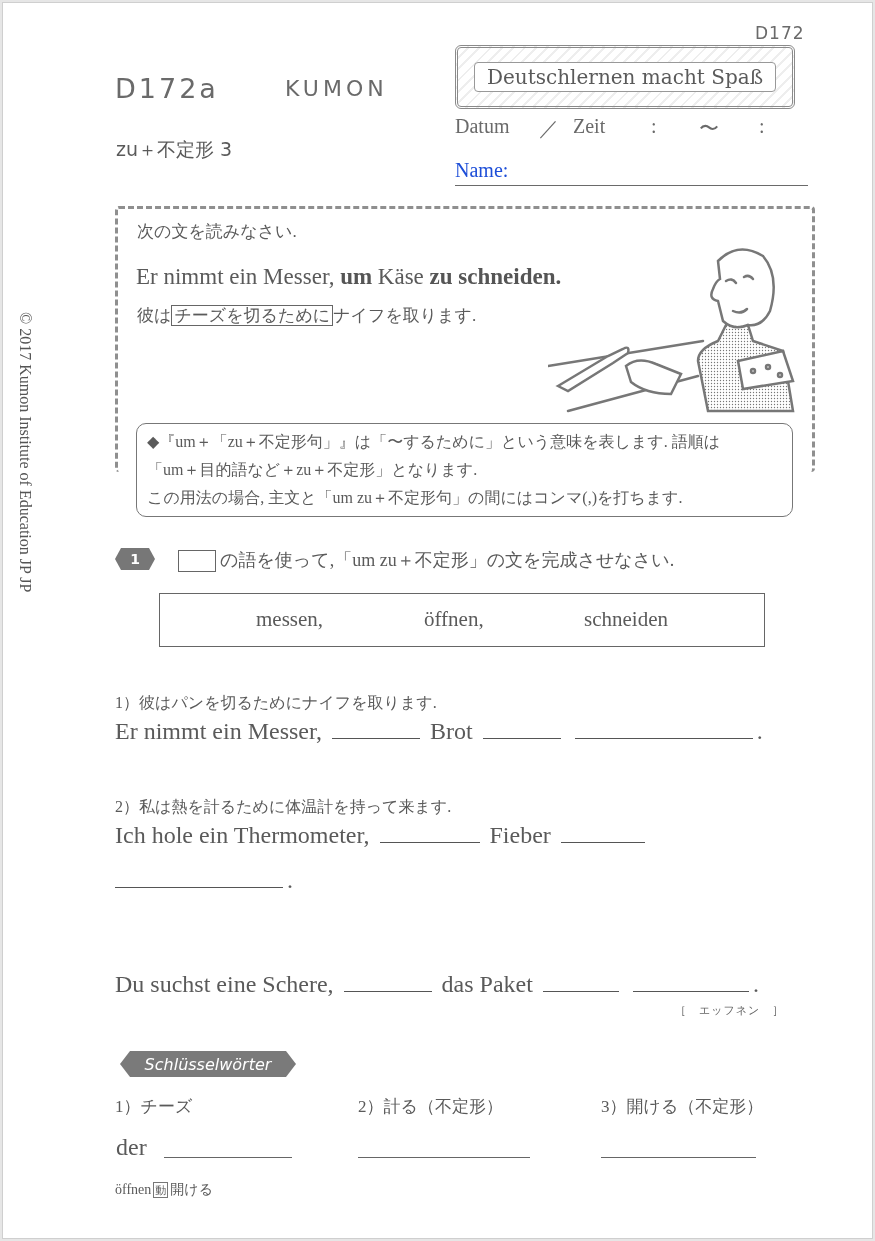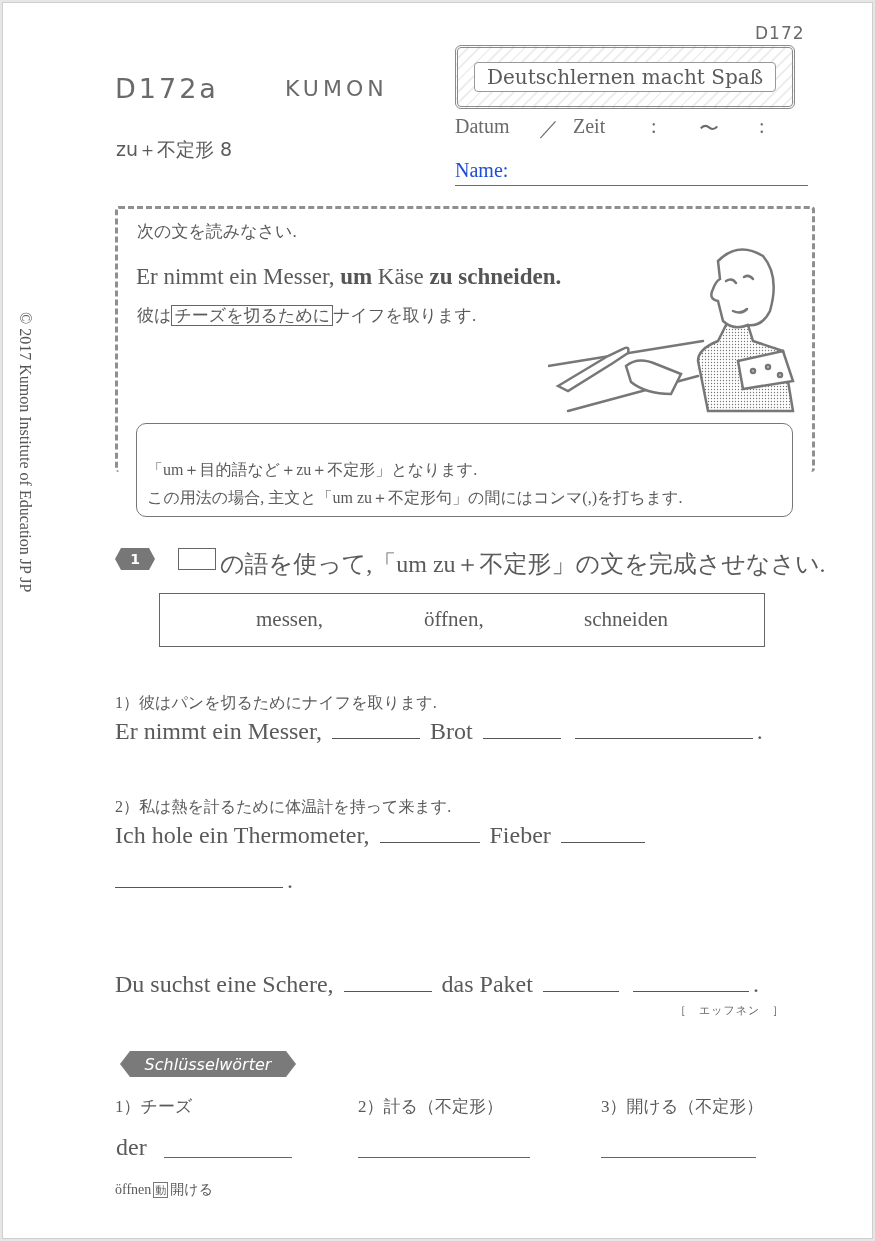--- a/index.html
+++ b/index.html
@@ -19,21 +19,21 @@
   .example-box { left:112px; top:203px; width:694px; height:263px; border:3px dashed #8f8f8f; border-radius:4px; border-bottom:none; }
   .ex-instr { left:134px; top:217px; font-size:17px; }
   .ex-sentence { left:133px; top:261px; font-size:23px; color:#5a5a5a; }
   .ex-sentence b { font-weight:bold; color:#555; }
   .ex-trans { left:134px; top:301px; font-size:17px; }
   .boxed { border:1px solid #666; padding:0 2px; }
   .illus { left:545px; top:238px; width:250px; height:180px; }
   .note-box { left:133px; top:420px; width:655px; height:92px; border:1.5px solid #777; border-radius:10px; background:#fff; }
   .note-line { position:absolute; left:10px; font-size:16px; color:#5a5a5a; white-space:nowrap; }
   .sec-badge { left:112px; top:545px; width:40px; height:22px; }
-  .sec-instr { left:175px; top:545px; font-size:24px; display:flex; align-items:flex-start; }
+  .sec-instr { left:175px; top:545px; font-size:18px; display:flex; align-items:flex-end; }
   .blankbox { display:inline-block; width:36px; height:20px; border:1.5px solid #666; margin-right:4px; }
   .wordbox { left:156px; top:590px; width:604px; height:52px; border:1.5px solid #666; }
   .word { position:absolute; top:13px; font-size:21px; color:#5a5a5a;margin-left:12px; }
   .q-jp { left:112px; font-size:16px; color:#5a5a5a;margin-top:22px; }
   .q-de { left:112px; font-size:24px; color:#5a5a5a; white-space:nowrap; }
   .blank { display:inline-block; border-bottom:1.5px solid #555; height:1px; vertical-align:baseline; margin:0 4px; }
   .hint { left:672px; top:1000px; font-size:11px; color:#666; letter-spacing:1px; }
   .kw-badge { left:117px; top:1048px; width:176px; height:26px; }
   .kw-instr { left:305px; top:1048px; font-size:18px; }
   .kw-item { top:1092px; font-size:17px; }
@@ -42,21 +42,21 @@
   .gloss { left:112px; top:1178px; font-size:14px; }
   .gloss .dou { display:inline-block; border:1px solid #777; font-size:11px; padding:0 1px; margin:0 2px; line-height:14px; }
 </style>
 </head>
 <body>
 
 <div class="page">
 
   <div class="abs code-big">D172a</div>
   <div class="abs brand">KUMON</div>
-  <div class="abs subtitle">zu＋不定形 8</div>
+  <div class="abs subtitle">zu＋不定形 3</div>
   <div class="abs code-small">D172</div>
   <div class="abs banner">
     <span class="banner-inner">Deutschlernen macht Spaß</span>
   </div>
   <div class="abs datum">
     <span style="left:0">Datum</span>
     <span style="left:84px">／</span>
     <span style="left:118px">Zeit</span>
     <span style="left:196px">:</span>
     <span style="left:244px">〜</span>
@@ -91,20 +91,21 @@
       <path d="M10 145 L60 115 L75 108 Q82 104 80 112 L65 122 L20 150 Z" fill="#fff"></path>
       <path d="M78 125 q12 -10 30 -2 l25 10 l-10 20 q-25 0 -40 -12 z" fill="#fff"></path>
       <path d="M190 120 L235 110 L245 140 L195 148 Z" fill="#fff"></path>
       <circle cx="205" cy="130" r="2"></circle>
         <circle cx="220" cy="126" r="2"></circle>
         <circle cx="232" cy="134" r="2"></circle>
     </g>
   </svg>
 
   <div class="abs note-box">
+    <div class="note-line" style="top:8px">◆『um＋「zu＋不定形句」』は「〜するために」という意味を表します. 語順は</div>
     <div class="note-line" style="top:36px">「um＋目的語など＋zu＋不定形」となります.</div>
     <div class="note-line" style="top:64px">この用法の場合, 主文と「um zu＋不定形句」の間にはコンマ(,)を打ちます.</div>
   </div>
 
   <svg class="abs sec-badge" viewBox="0 0 40 22">
     <polygon points="6,0 34,0 40,11 34,22 6,22 0,11" fill="#777"></polygon>
     <text x="20" y="16" text-anchor="middle" font-family="DejaVu Sans, sans-serif" font-size="14" fill="#fff" font-weight="bold">1</text>
   </svg>
   <div class="abs sec-instr">
     <span class="blankbox"></span>

